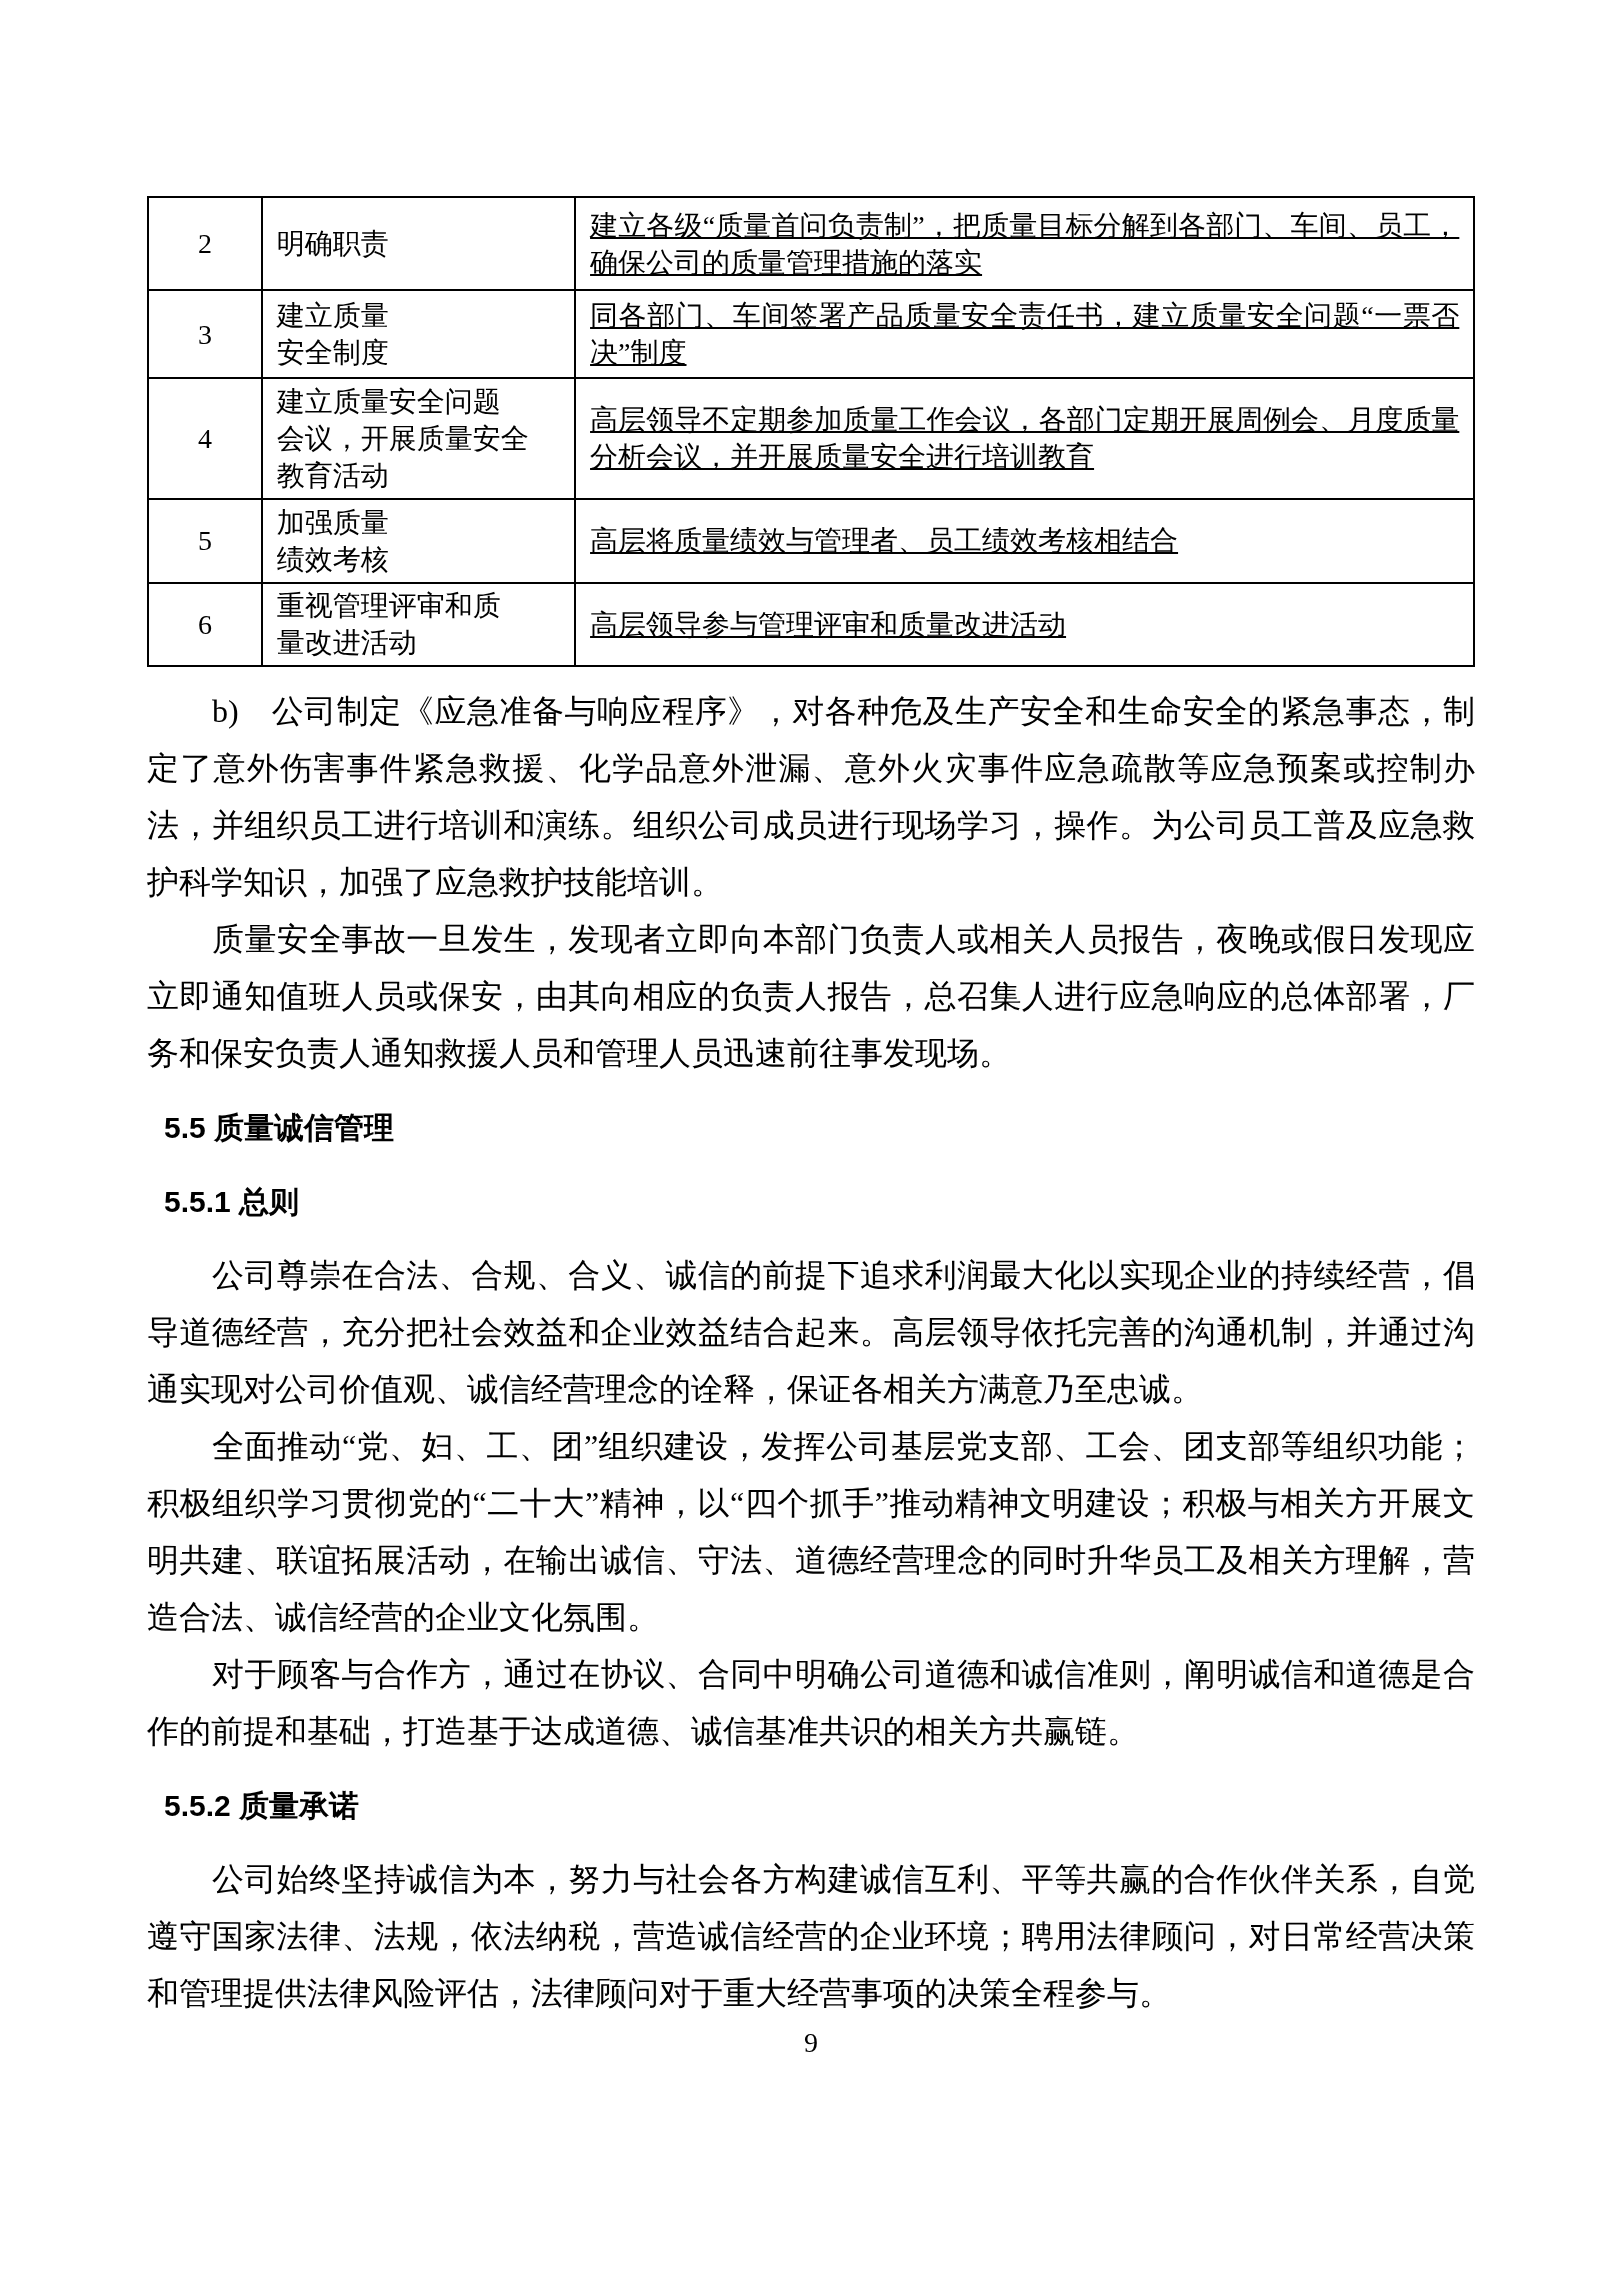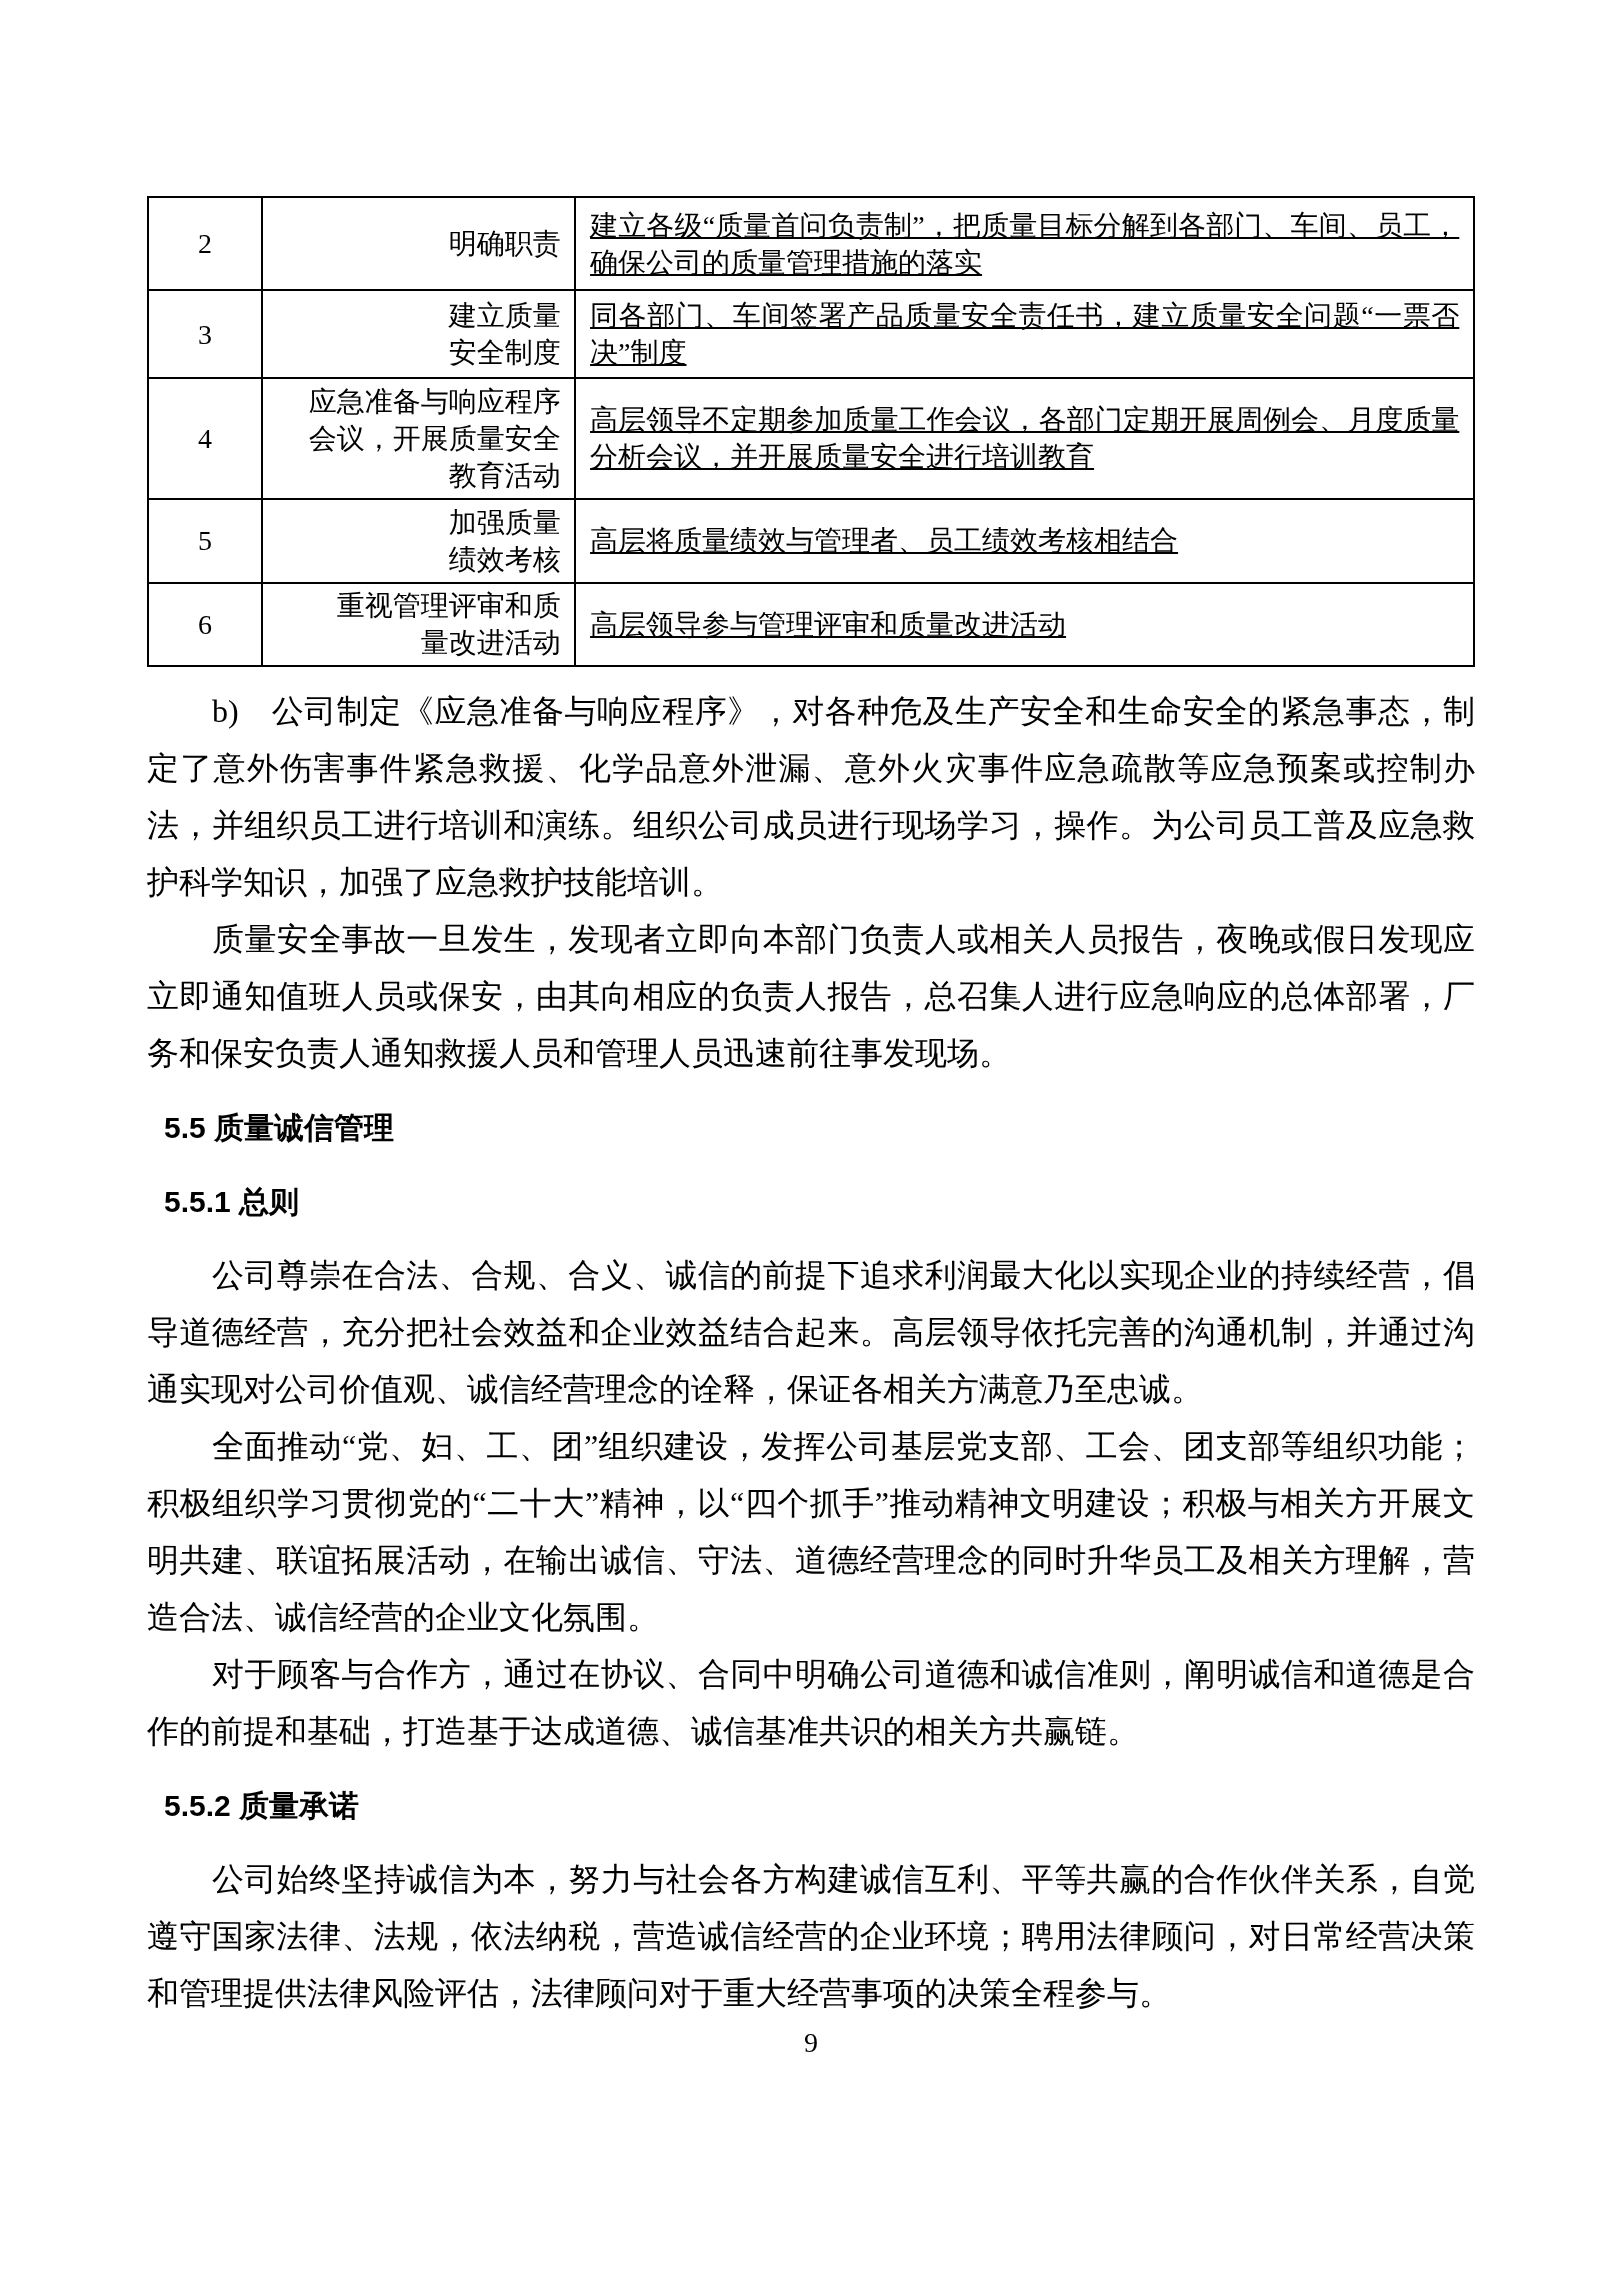--- a/index.html
+++ b/index.html
@@ -16,21 +16,21 @@
   table.doc-table{
     border-collapse:collapse;table-layout:fixed;width:1328px;
   }
   .doc-table td{
     border:2px solid #000;
     font-size:28px;line-height:37px;
     vertical-align:middle;
     padding:3.9px 13.7px;
   }
   .doc-table td.c-no{width:108px;text-align:center;padding:3.9px 2px;}
-  .doc-table td.c-title{width:284px;white-space:pre-line;text-align:right;}
+  .doc-table td.c-title{width:284px;white-space:pre-line;}
   .doc-table td.c-detail{text-align:justify;text-decoration:underline;}
   .doc-table tr:nth-child(1){height:93px;}
   .doc-table tr:nth-child(2){height:88px;}
   .doc-table tr:nth-child(3){height:99px;}
   .doc-table tr:nth-child(4){height:77px;}
   .doc-table tr:nth-child(5){height:81px;}
   
   .doc-body{
     margin-top:15.7px;
     font-size:32px;line-height:57px;
@@ -67,21 +67,21 @@
           <td class="c-detail">建立各级“质量首问负责制”，把质量目标分解到各部门、车间、员工，确保公司的质量管理措施的落实</td>
         </tr>
         <tr>
           <td class="c-no">3</td>
           <td class="c-title">建立质量
 安全制度</td>
           <td class="c-detail">同各部门、车间签署产品质量安全责任书，建立质量安全问题“一票否决”制度</td>
         </tr>
         <tr>
           <td class="c-no">4</td>
-          <td class="c-title">应急准备与响应程序
+          <td class="c-title">建立质量安全问题
 会议，开展质量安全
 教育活动</td>
           <td class="c-detail">高层领导不定期参加质量工作会议，各部门定期开展周例会、月度质量分析会议，并开展质量安全进行培训教育</td>
         </tr>
         <tr>
           <td class="c-no">5</td>
           <td class="c-title">加强质量
 绩效考核</td>
           <td class="c-detail">高层将质量绩效与管理者、员工绩效考核相结合</td>
         </tr>

